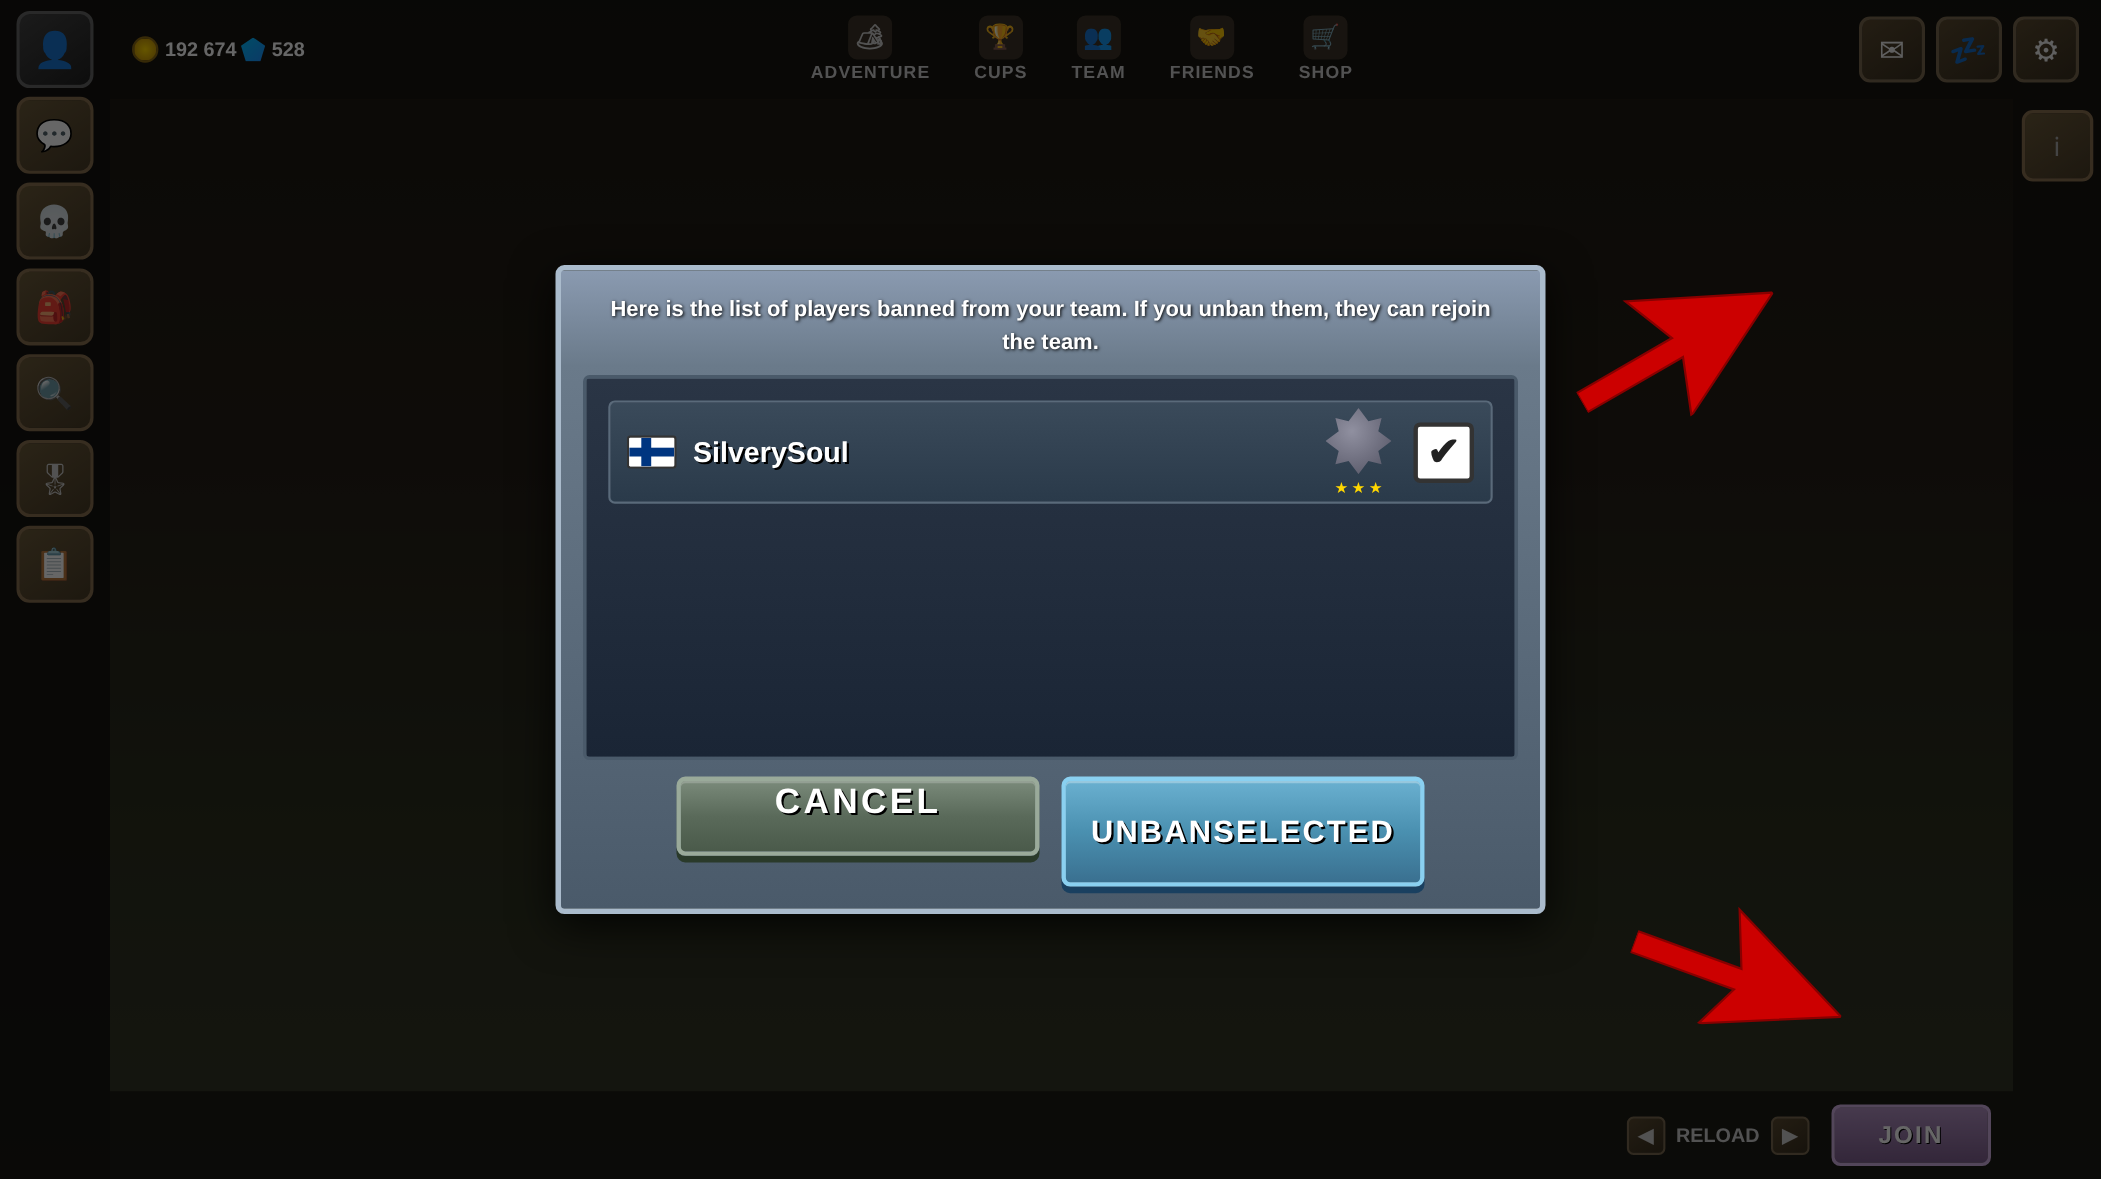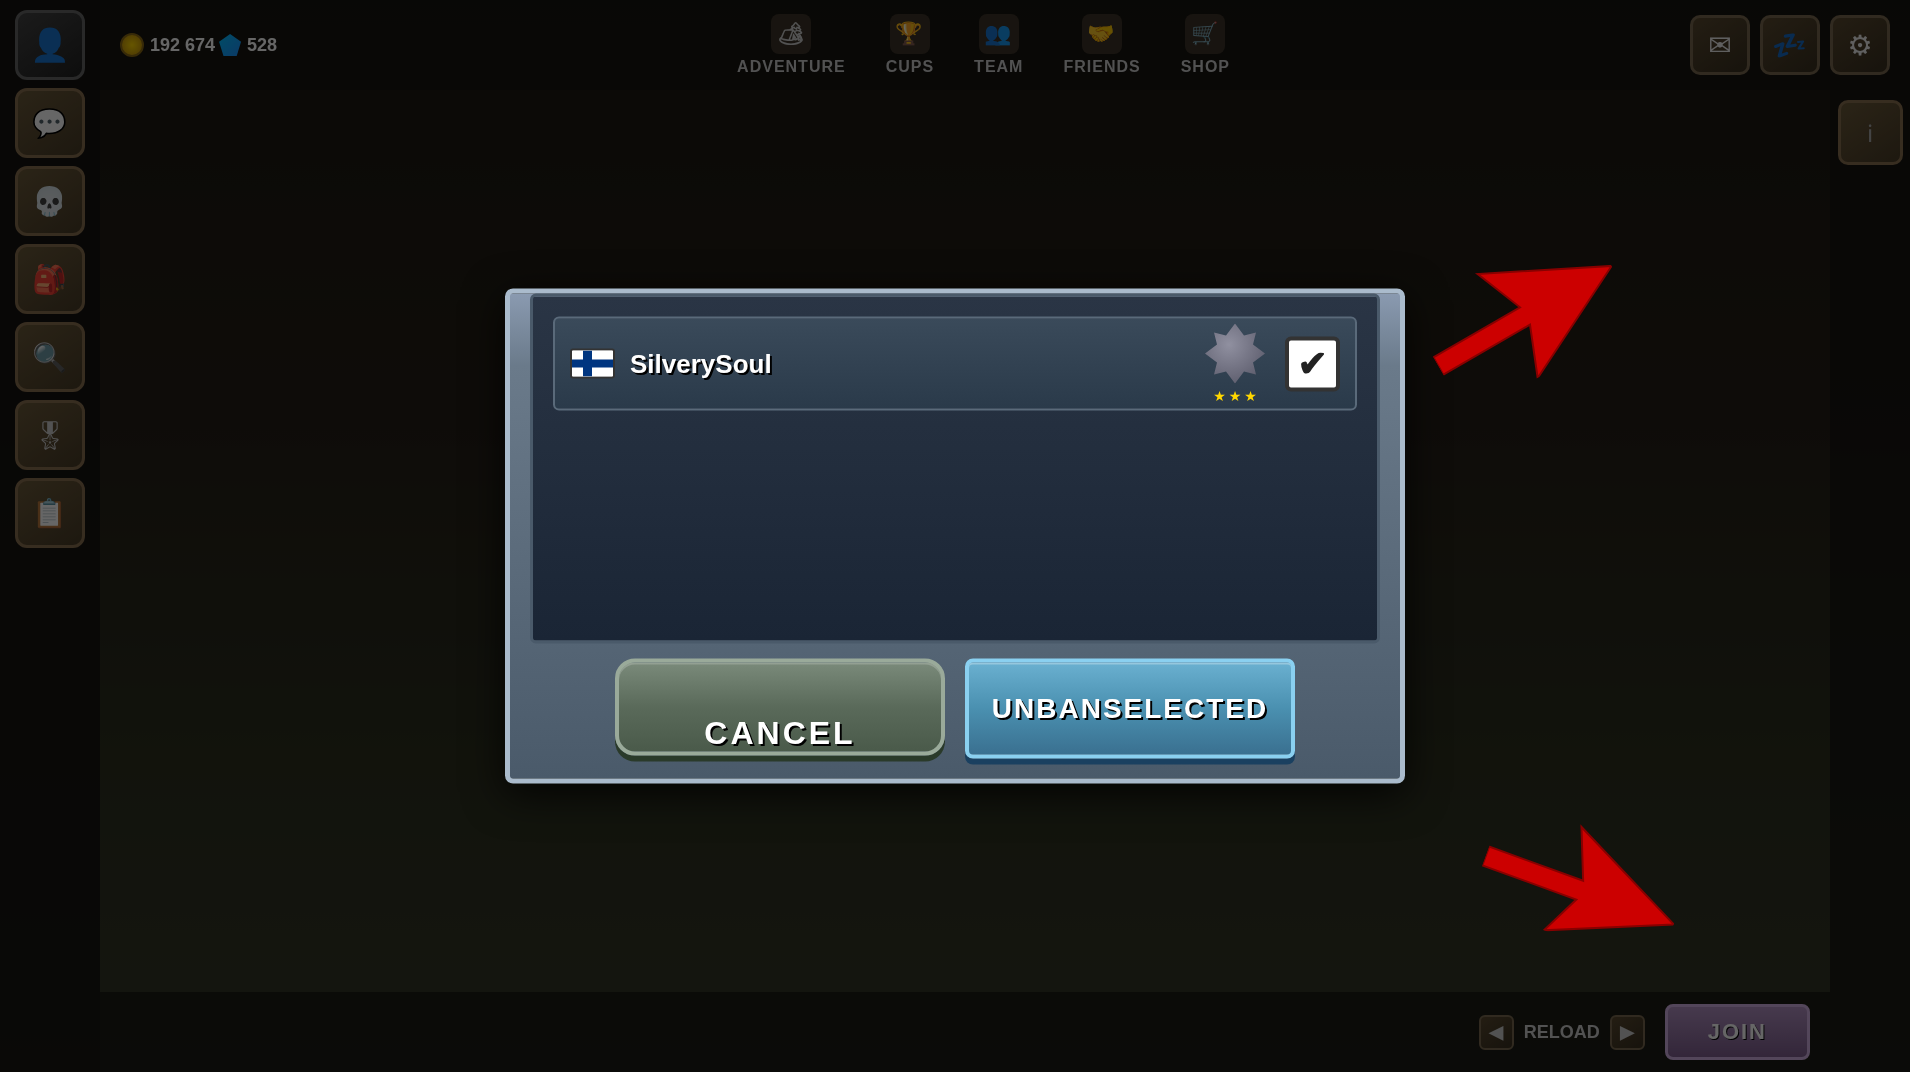--- a/index.html
+++ b/index.html
@@ -345,33 +345,33 @@
     .modal-footer {
       display: flex;
       gap: 20px;
       padding: 0 20px 20px;
       justify-content: center;
     }
 
     .btn-cancel {
       flex: 1;
       max-width: 330px;
-      height: 97px;
+      height: 72px;
       background: linear-gradient(180deg, #7a8a7a 0%, #5a6a5a 50%, #4a5a4a 100%);
       border: 4px solid #9aaa9a;
-      border-radius: 20px;
+      border-radius: 8px;
       color: white;
       font-size: 32px;
       font-weight: 900;
       text-transform: uppercase;
       letter-spacing: 3px;
       cursor: pointer;
       text-shadow: 2px 2px 0 #000;
       display: flex;
-      align-items: flex-end;
+      align-items: flex-start;
       justify-content: center;
       box-shadow: 0 6px 0 #2a3a2a, inset 0 2px 0 rgba(255,255,255,0.2);
     }
 
     .btn-unban {
       flex: 1;
       max-width: 330px;
       height: 100px;
       background: linear-gradient(180deg, #6ab0d0 0%, #4a90b0 50%, #3a7090 100%);
       border: 4px solid #8ad0f0;
@@ -564,20 +564,21 @@
 
 <div class="right-panel">
   <div class="right-btn">ℹ</div>
 </div>
 
 <div class="overlay"></div>
 
 <div class="modal" style="top: 50%; margin-top: 0px; position: absolute; left: 50%; transform: translate(-50%, -50%); z-index: 30;">
 
 
+  <div class="modal-description">Here is the list of players banned from your team. If you unban them, they can rejoin the team.</div>
 
   <div class="player-list">
     <div class="player-row">
 
       <div class="player-flag">
         <div class="flag-cross"></div>
       </div>
 
       <span class="player-name">SilverySoul</span>
 

